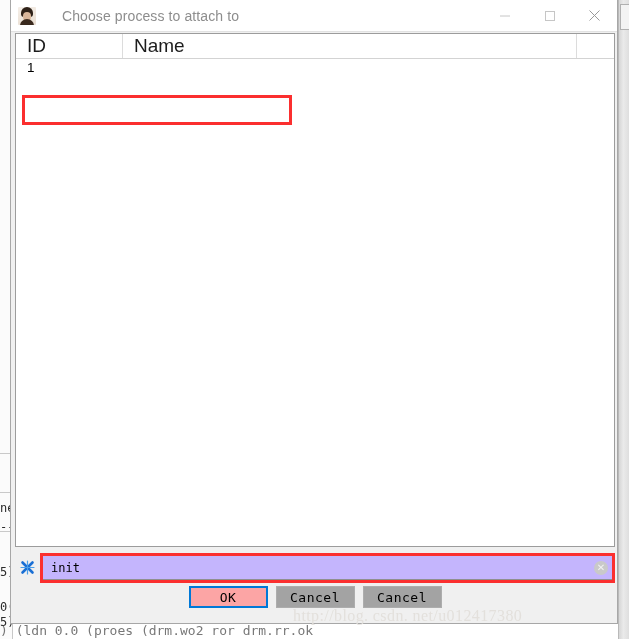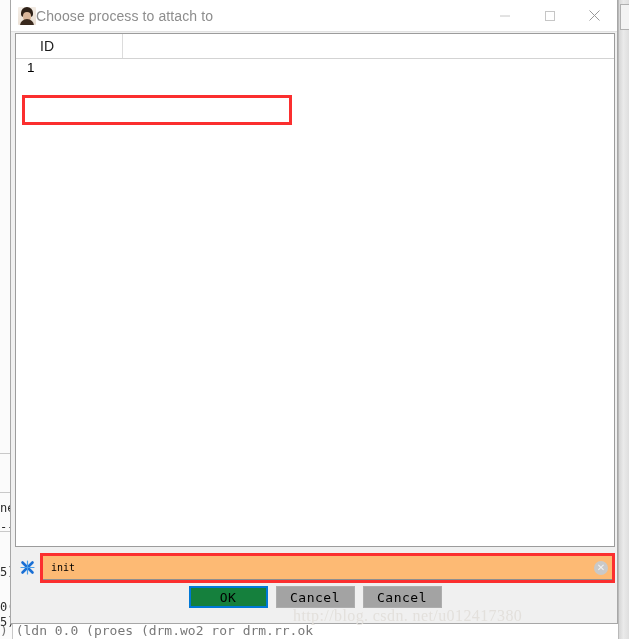--- a/index.html
+++ b/index.html
@@ -99,21 +99,21 @@
     background: #d9b69a;
     border-radius: 4px 4px 4px 4px;
   }
   .title-icon .body {
     position: absolute; left: 2px; top: 12px;
     width: 14px; height: 7px;
     background: #3a2a1e;
     border-radius: 7px 7px 0 0;
   }
   .title-text {
-    margin-left: 0;
+    margin-left: 26px;
     font-size: 14px;
     color: #8d8d8d;
     letter-spacing: .1px;
   }
   .win-buttons {
     position: absolute;
     right: 0; top: 0;
     height: 31px;
     display: flex;
     align-items: stretch;
@@ -144,23 +144,23 @@
     background: #ffffff;
     border-bottom: 1px solid #d3d3d3;
     box-sizing: border-box;
     position: relative;
   }
   .col-id { width: 107px; box-sizing: border-box; }
   .col-name { flex: 1; box-sizing: border-box; }
   .col-extra { width: 37px; box-sizing: border-box; }
   .list-header .cell {
     display: flex; align-items: center;
-    font-size: 14px;
+    font-size: 19px;
     color: #1c1c1c;
-    padding-left: 24px;
+    padding-left: 11px;
     border-right: 1px solid #dcdcdc;
     height: 100%;
     box-sizing: border-box;
   }
   .list-header .cell.last { border-right: none; }
   .list-body { position: relative; }
   .row {
     display: flex;
     height: 17px;
     align-items: center;
@@ -204,25 +204,25 @@
     box-sizing: border-box;
     border: 3px solid #fb2f2f;
     background: #ffffff;
   }
   .filter-input {
     position: absolute;
     left: 0; top: 0;
     width: 100%; height: 100%;
     border: none;
     outline: none;
-    background: #fdba74;
+    background: #c4b5fd;
     box-sizing: border-box;
     padding: 0 26px 0 8px;
     font-family: "DejaVu Sans Mono", monospace;
-    font-size: 10px;
+    font-size: 12px;
     color: #000000;
     border-bottom: 1px solid #8f8f8f;
   }
   .filter-clear {
     position: absolute;
     right: 4px; top: 5px;
     width: 14px; height: 14px;
     border-radius: 50%;
     background: #c9c9c9;
     color: #f2f2f2;
@@ -249,21 +249,21 @@
     font-family: "DejaVu Sans Mono", monospace;
     font-size: 13px;
     color: #000;
     display: flex;
     align-items: center;
     justify-content: center;
     letter-spacing: .5px;
   }
   .btn.default {
     border: 2px solid #0078d7;
-    background: #15803d;
+    background: #fca5a5;
   }
 
   
   .watermark {
     position: absolute;
     left: 293px; top: 607px;
     font-family: "Liberation Serif", serif;
     font-size: 16px;
     color: #e3e0dc;
     white-space: nowrap;
@@ -316,20 +316,21 @@
               <line x1="1.5" y1="1.5" x2="11.5" y2="11.5" stroke="currentColor" stroke-width="1"></line>
               <line x1="11.5" y1="1.5" x2="1.5" y2="11.5" stroke="currentColor" stroke-width="1"></line>
             </svg>
         </div>
       </div>
     </div>
 
     <div class="list-wrap">
       <div class="list-header">
         <div class="cell col-id">ID</div>
+        <div class="cell col-name">Name</div>
         <div class="cell col-extra last"></div>
       </div>
       <div class="list-body">
         <div class="row">
           <div class="cell col-id">1</div>
         </div>
         <div class="red-box-row"></div>
       </div>
     </div>
 

